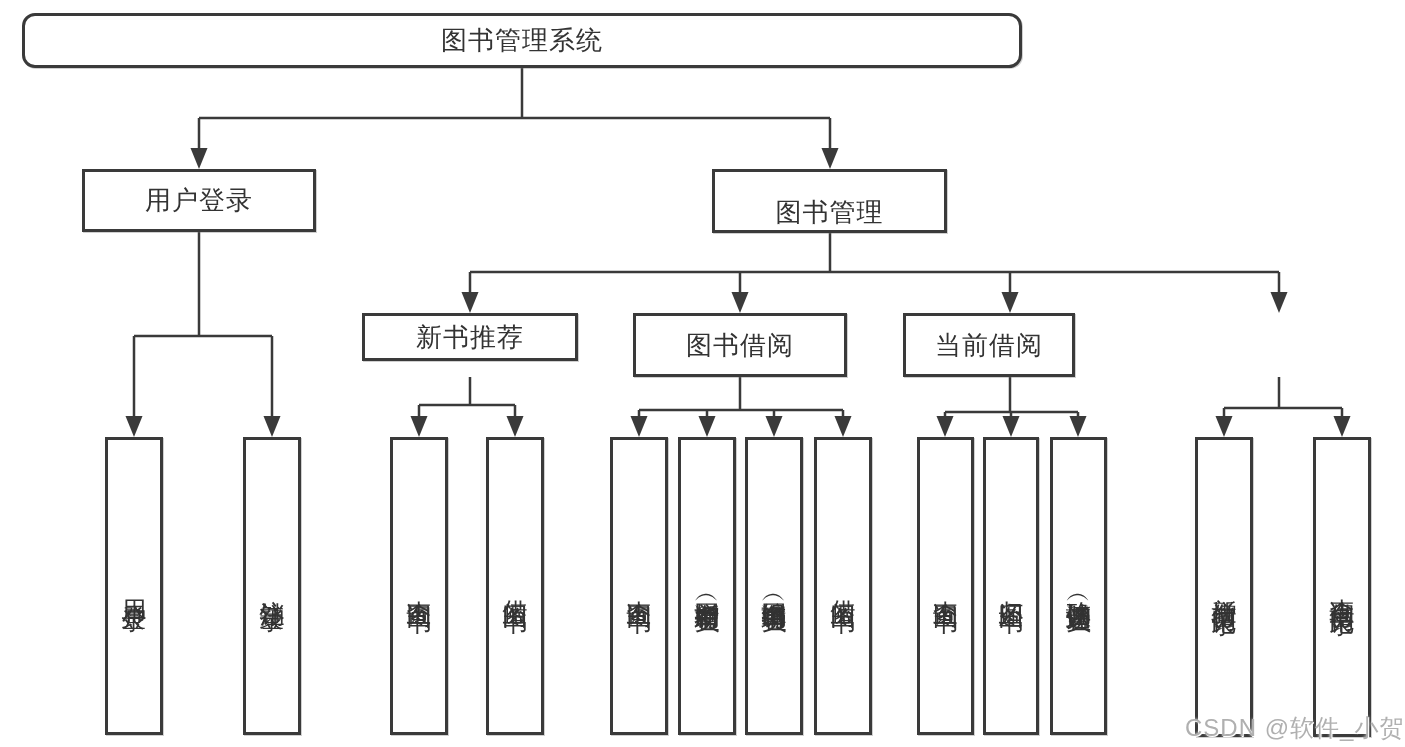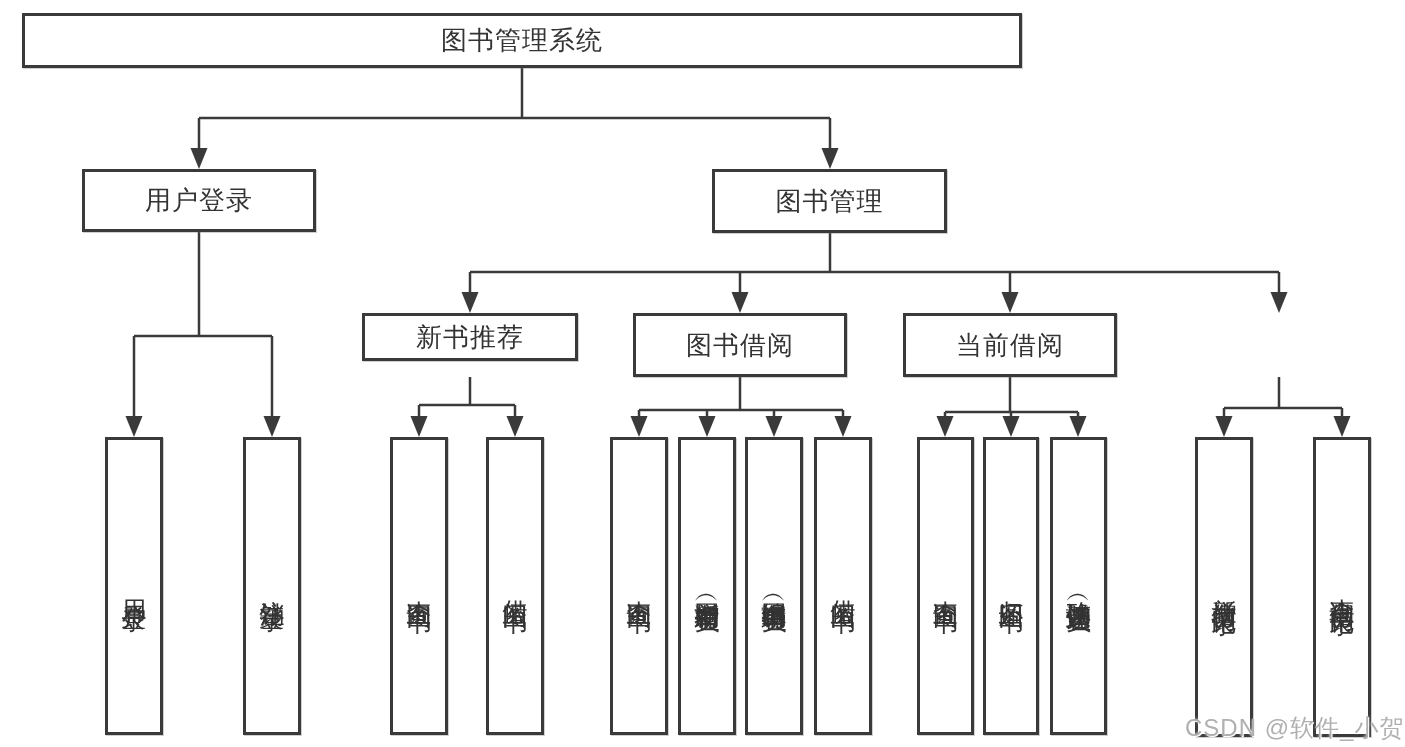--- a/index.html
+++ b/index.html
@@ -60,26 +60,26 @@
     top: 712px;
     z-index: 3;
     font-size: 24px;
     color: #b0b0b0;
     white-space: nowrap;
     text-shadow: 0 0 3px #ffffff, 1px 1px 0 #ffffff;
     letter-spacing: 1px;
   }
 
   
-  .n-root   { left: 22px;   top: 13px;  width: 1000px; height: 55px; }
+  .n-root   { left: 22px;   top: 13px;  width: 1000px; height: 55px; border-radius: 13px; }
   .n-login  { left: 82px;   top: 169px; width: 234px;  height: 63px; }
-  .n-mgmt   { left: 712px;  top: 169px; width: 235px;  height: 64px; }
+  .n-mgmt   { left: 712px;  top: 169px; width: 235px;  height: 64px; align-items: flex-end; }
   .n-newrec { left: 362px;  top: 313px; width: 216px;  height: 48px; }
   .n-borrow { left: 633px;  top: 313px; width: 214px;  height: 64px; }
-  .n-current{ left: 903px;  top: 313px; width: 214px;  height: 64px; }
+  .n-current{ left: 903px;  top: 313px; width: 172px;  height: 64px; }
   .n-records{ left: 1172px; top: 313px; width: 215px;  height: 64px; }
 
   .lf-1a { left: 105px;  top: 437px; width: 58px; height: 298px; }
   .lf-1b { left: 243px;  top: 437px; width: 58px; height: 298px; }
   .lf-2a { left: 390px;  top: 437px; width: 58px; height: 298px; }
   .lf-2b { left: 486px;  top: 437px; width: 58px; height: 298px; }
   .lf-3a { left: 610px;  top: 437px; width: 58px; height: 298px; }
   .lf-3b { left: 678px;  top: 437px; width: 58px; height: 298px; }
   .lf-3c { left: 745px;  top: 437px; width: 58px; height: 298px; }
   .lf-3d { left: 814px;  top: 437px; width: 58px; height: 298px; }

